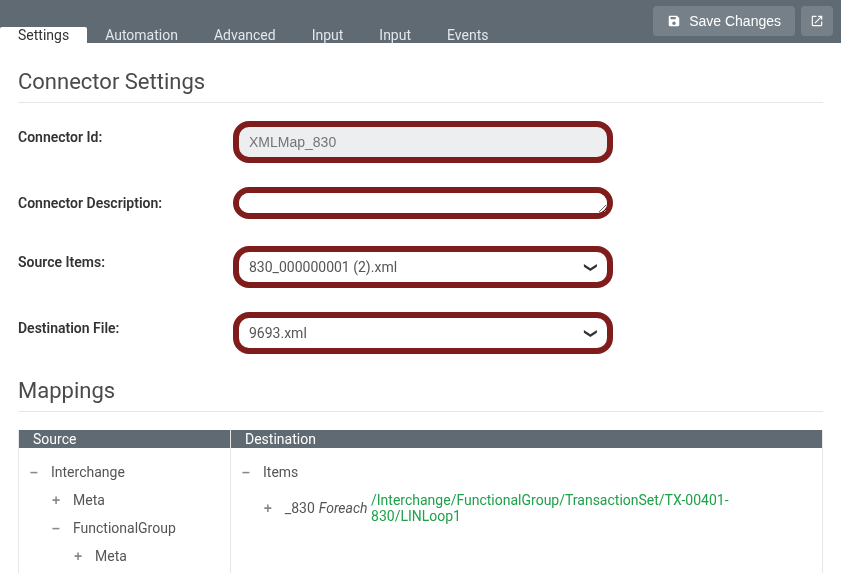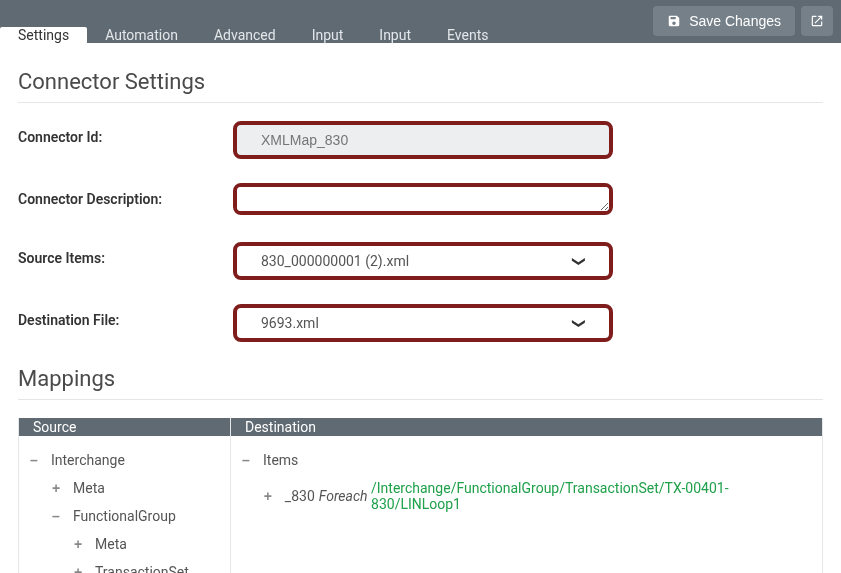--- a/index.html
+++ b/index.html
@@ -11,21 +11,21 @@
 .topbar-right{position:absolute;right:8px;top:6px;display:flex;gap:6px}
 .btn{background:#768089;color:#ffffff;border:none;border-radius:4px;padding:7px 14px;font-size:14px;cursor:pointer;display:flex;align-items:center;gap:8px}
 .btn-icon{width:32px;justify-content:center;padding:7px 0}
 .icon-svg{width:14px;height:14px;fill:#fff;display:inline-block}
 .content{padding:12px 18px 0 18px}
 h2.section-title{font-size:22px;font-weight:400;color:#4a4a4a;margin-top:14px;margin-bottom:8px}
 .rule{border:none;border-bottom:1px solid #e4e6e8;margin-bottom:18px}
 .form-row{display:flex;align-items:flex-start;margin-bottom:24px}
 .form-label{width:215px;font-weight:600;color:#333;font-size:14px;padding-top:8px}
 .form-control{width:380px}
-.input,.textarea,.select{width:100%;border:4px solid #7f1d1d;border-radius:8px;padding:7px 24px;font-size:14px;color:#555;background:#fff}
+.input,.textarea,.select{width:100%;border:6px solid #7f1d1d;border-radius:16px;padding:7px 10px;font-size:14px;color:#555;background:#fff}
 .input[readonly]{background:#eceeef;color:#757575}
 .textarea{height:32px;resize:both;min-height:32px}
 .select{position:relative;cursor:pointer;display:flex;align-items:center;justify-content:space-between;background:#fff}
 .select .chev{font-size:13px;color:#333}
 .mappings-wrap{margin:0 18px;border:1px solid #e4e6e8;border-top:none;display:flex}
 .map-col{flex:0 0 212px;border-right:1px solid #e4e6e8}
 .map-col-dest{flex:1;border-right:none}
 .map-head{background:#5f6a72;color:#fff;padding:1px 14px;font-size:14px}
 .map-body{padding:10px 8px 14px 8px}
 .tree-row{display:flex;align-items:center;padding:6px 0;font-size:14px;color:#555}

